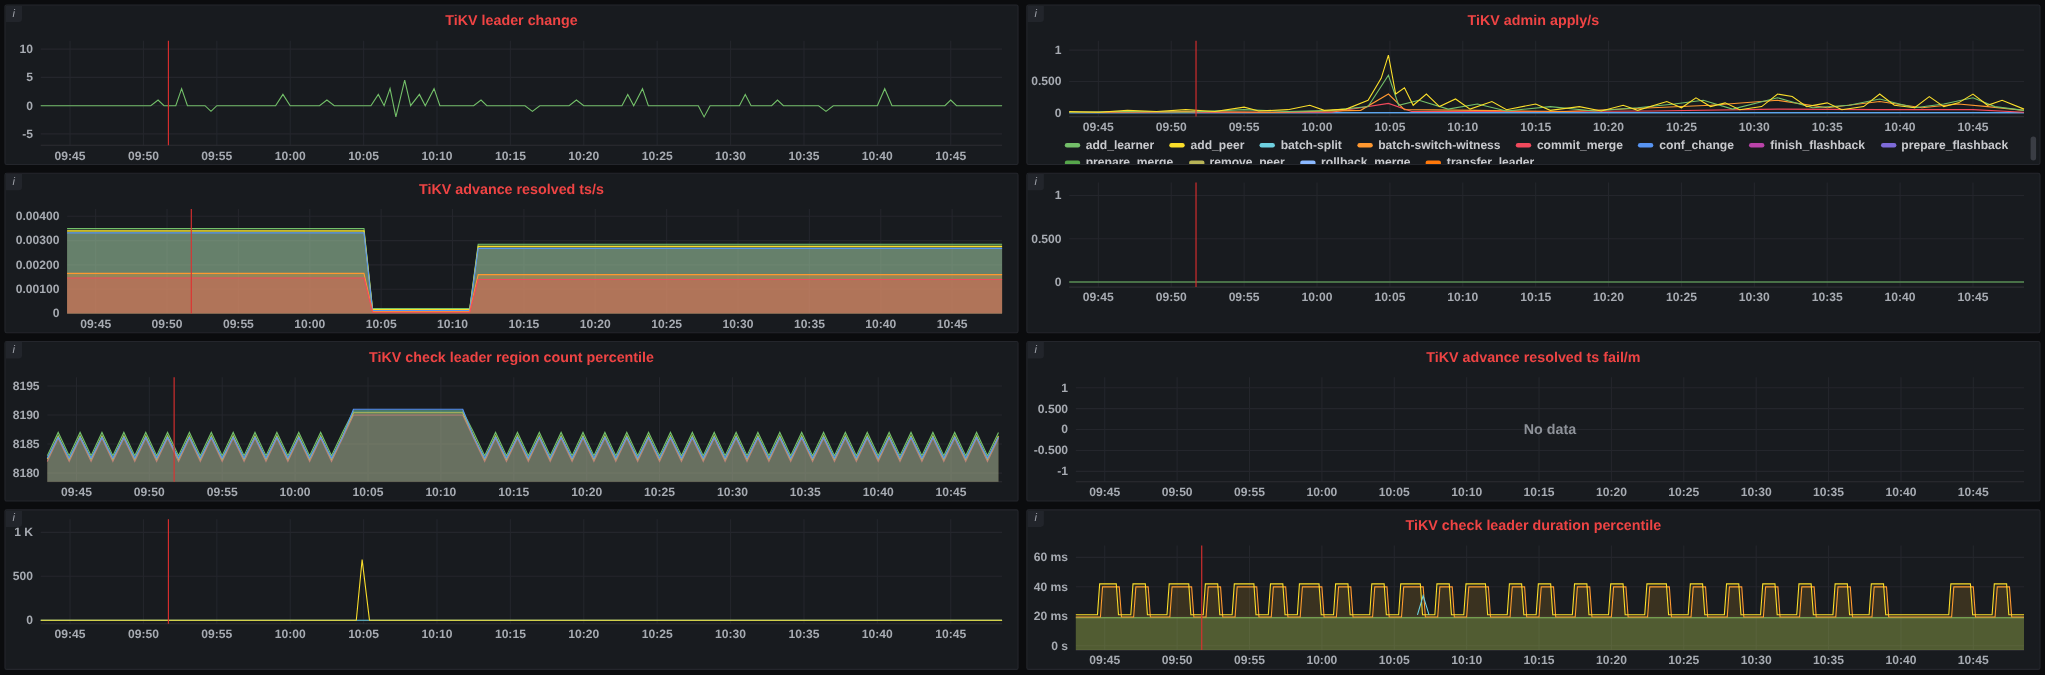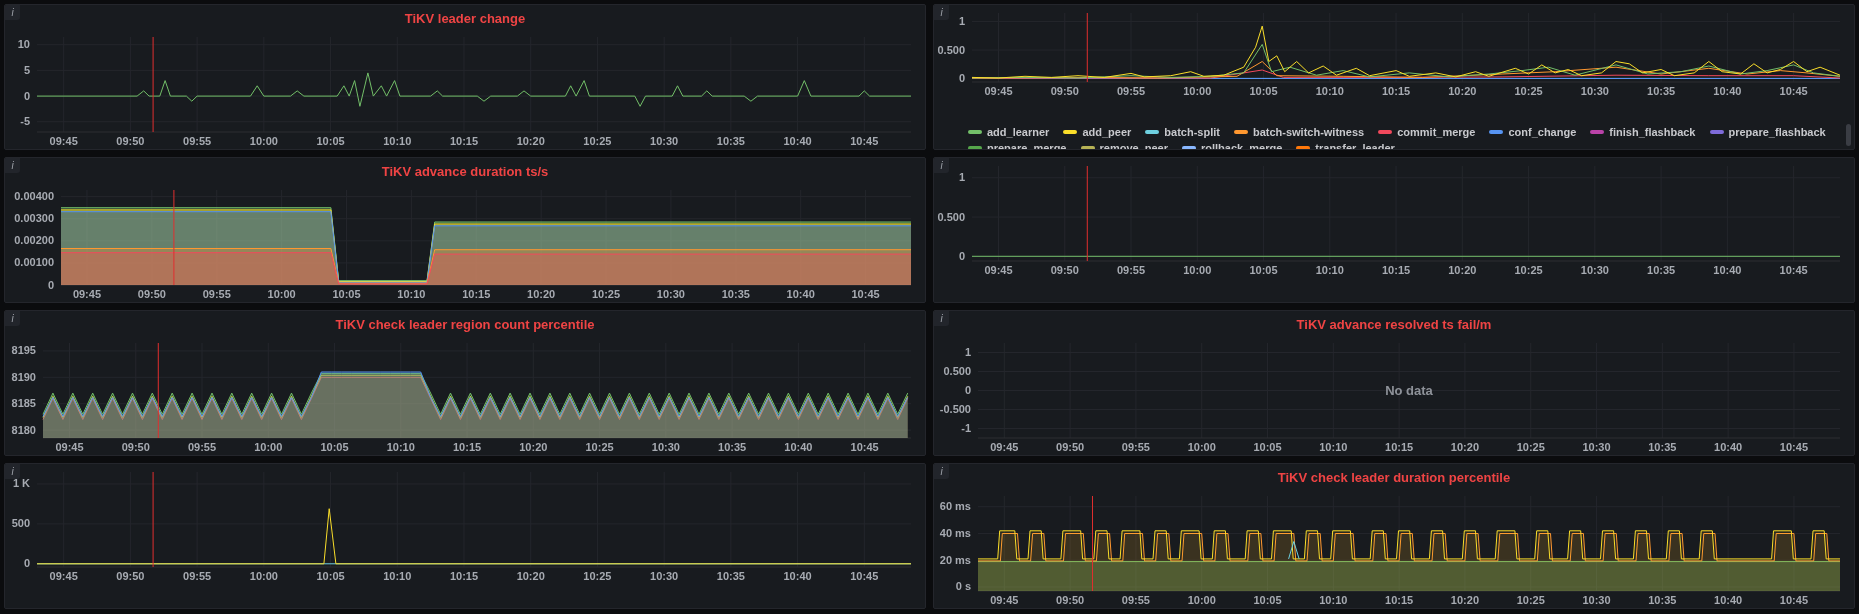--- a/index.html
+++ b/index.html
@@ -68,20 +68,21 @@
           <path d="M32.0,67.1L132.1,67.1L138.7,61.9L144.1,67.1L154.8,67.1L160.1,51.6L165.4,67.1L181.4,67.1L186.8,72.2L192.1,67.1L245.5,67.1L252.2,56.8L258.8,67.1L285.5,67.1L292.2,61.9L298.9,67.1L332.2,67.1L338.9,56.8L344.2,67.1L349.6,51.6L354.9,77.3L362.9,43.9L368.3,67.1L376.3,56.8L381.6,67.1L389.6,51.6L394.9,67.1L425.6,67.1L432.3,61.9L437.6,67.1L472.3,67.1L479.0,72.2L485.7,67.1L512.4,67.1L519.0,61.9L525.7,67.1L560.4,67.1L565.7,56.8L571.1,67.1L579.1,51.6L584.4,67.1L629.8,67.1L635.1,77.3L640.5,67.1L667.2,67.1L672.5,56.8L677.8,67.1L696.5,67.1L701.8,61.9L707.2,67.1L739.2,67.1L745.9,72.2L752.5,67.1L792.6,67.1L799.3,51.6L805.9,67.1L854.0,67.1L859.3,61.9L864.6,67.1L906.0,67.1" fill="none" stroke="#73bf69" stroke-width="1"></path>
           <line x1="148.0885496183206" y1="8" x2="148.0885496183206" y2="103" stroke="#e02f2f" stroke-width="1"></line>
         </svg>
       </div>
   </section>
 
   <section class="panel">
     <div class="info-corner">
         <span>i</span>
       </div>
+    <h2 class="panel-title">TiKV admin apply/s</h2>
     <div class="chart">
         <svg width="920" height="94" style="display: block;">
           <line x1="64.50381679389312" y1="8" x2="64.50381679389312" y2="77" class="grid"></line>
           <text x="64.50381679389312" y="90" text-anchor="middle" class="tick">09:45</text>
           <line x1="130.76335877862596" y1="8" x2="130.76335877862596" y2="77" class="grid"></line>
           <text x="130.76335877862596" y="90" text-anchor="middle" class="tick">09:50</text>
           <line x1="197.0229007633588" y1="8" x2="197.0229007633588" y2="77" class="grid"></line>
           <text x="197.0229007633588" y="90" text-anchor="middle" class="tick">09:55</text>
           <line x1="263.2824427480916" y1="8" x2="263.2824427480916" y2="77" class="grid"></line>
           <text x="263.2824427480916" y="90" text-anchor="middle" class="tick">10:00</text>
@@ -169,21 +170,21 @@
           </span>
         </div>
         <div class="legend-scroll"></div>
       </div>
   </section>
 
   <section class="panel">
     <div class="info-corner">
         <span>i</span>
       </div>
-    <h2 class="panel-title">TiKV advance duration ts/s</h2>
+    <h2 class="panel-title">TiKV advance resolved ts/s</h2>
     <div class="chart">
         <svg width="920" height="120" style="display: block;">
           <line x1="81.95419847328245" y1="8" x2="81.95419847328245" y2="103" class="grid"></line>
           <text x="81.95419847328245" y="116" text-anchor="middle" class="tick">09:45</text>
           <line x1="146.83969465648855" y1="8" x2="146.83969465648855" y2="103" class="grid"></line>
           <text x="146.83969465648855" y="116" text-anchor="middle" class="tick">09:50</text>
           <line x1="211.72519083969465" y1="8" x2="211.72519083969465" y2="103" class="grid"></line>
           <text x="211.72519083969465" y="116" text-anchor="middle" class="tick">09:55</text>
           <line x1="276.6106870229007" y1="8" x2="276.6106870229007" y2="103" class="grid"></line>
           <text x="276.6106870229007" y="116" text-anchor="middle" class="tick">10:00</text>

